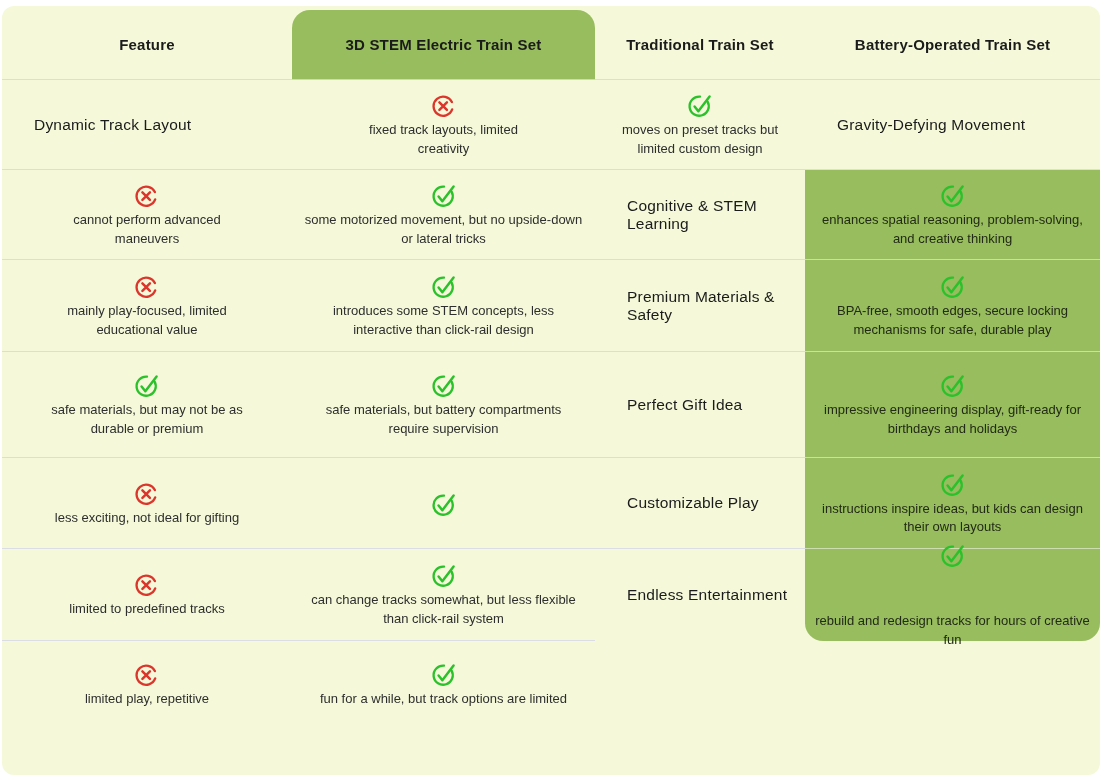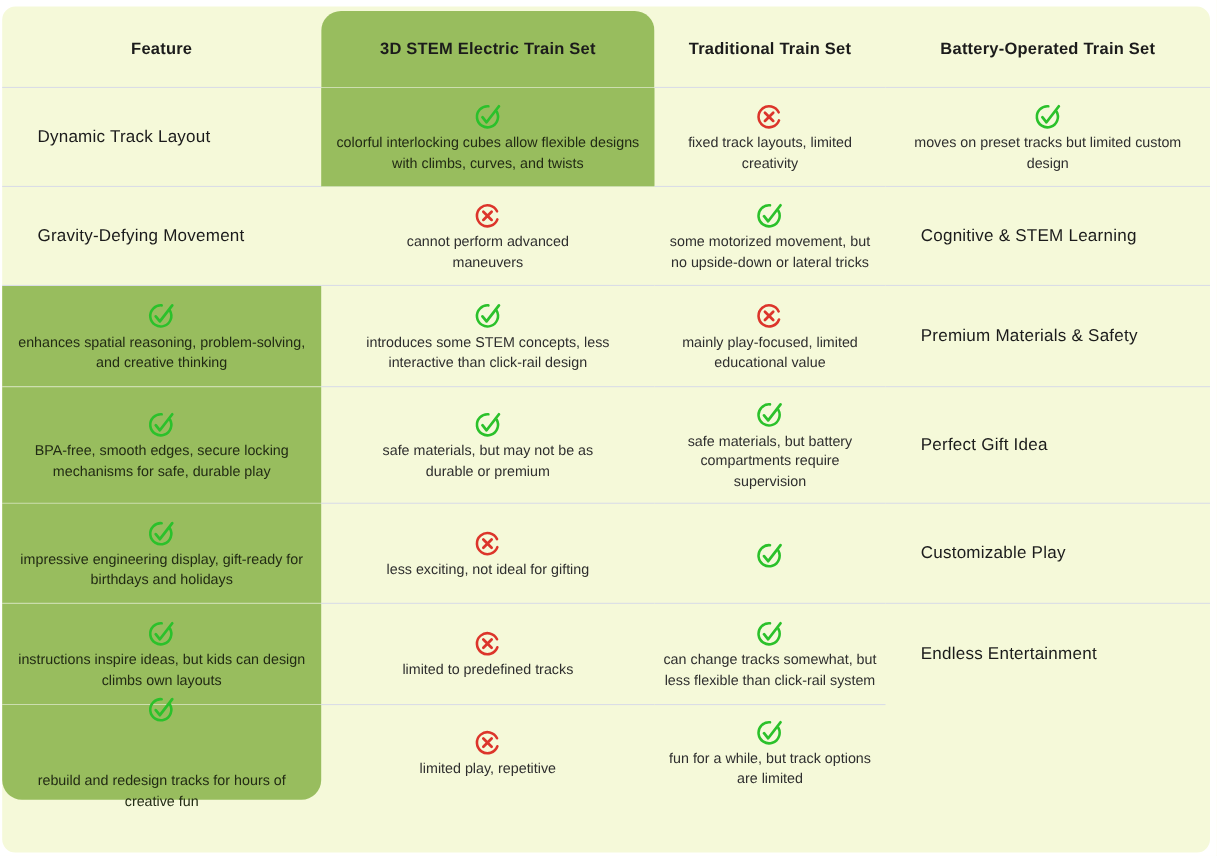--- a/index.html
+++ b/index.html
@@ -44,29 +44,20 @@
 
 <div class="page">
   <div class="grid" id="grid">
     <div class="cell header-cell">Feature</div>
     <div class="cell header-cell hl">3D STEM Electric Train Set</div>
     <div class="cell header-cell">Traditional Train Set</div>
     <div class="cell header-cell">Battery-Operated Train Set</div>
   <div class="cell feature-cell">
         <span>Dynamic Track Layout</span>
       </div>
-      <div class="cell value-cell c2 hl">
-        <span class="icon">
-          <svg width="30" height="27" viewBox="0 0 36 32" fill="none">
-            <path d="M26.96 12.25 A11.5 11.5 0 1 1 18.0 6.54" stroke="var(--check)" stroke-width="2.8" stroke-linecap="round"></path>
-            <path d="M11.5 18.5 L16 24 L29.5 6.5" stroke="var(--check)" stroke-width="3" stroke-linecap="round" stroke-linejoin="round"></path>
-          </svg>
-        </span>
-        <div class="txt">colorful interlocking cubes allow flexible designs with climbs, curves, and twists</div>
-      </div>
       <div class="cell value-cell c3">
         <span class="icon">
           <svg width="30" height="27" viewBox="0 0 36 32" fill="none">
             <path d="M27.81 21.93 A11.5 11.5 0 1 1 27.42 13.14" stroke="var(--cross)" stroke-width="2.8" stroke-linecap="round"></path>
             <path d="M12.5 13.5 L21.5 22.5 M21.5 13.5 L12.5 22.5" stroke="var(--cross)" stroke-width="3" stroke-linecap="round"></path>
           </svg>
         </span>
         <div class="txt">fixed track layouts, limited creativity</div>
       </div>
       <div class="cell value-cell c4">
@@ -104,38 +95,38 @@
       </div>
       <div class="cell value-cell c2 hl">
         <span class="icon">
           <svg width="30" height="27" viewBox="0 0 36 32" fill="none">
             <path d="M26.96 12.25 A11.5 11.5 0 1 1 18.0 6.54" stroke="var(--check)" stroke-width="2.8" stroke-linecap="round"></path>
             <path d="M11.5 18.5 L16 24 L29.5 6.5" stroke="var(--check)" stroke-width="3" stroke-linecap="round" stroke-linejoin="round"></path>
           </svg>
         </span>
         <div class="txt">enhances spatial reasoning, problem-solving, and creative thinking</div>
       </div>
+      <div class="cell value-cell c3">
+        <span class="icon">
+          <svg width="30" height="27" viewBox="0 0 36 32" fill="none">
+            <path d="M27.81 21.93 A11.5 11.5 0 1 1 27.42 13.14" stroke="var(--cross)" stroke-width="2.8" stroke-linecap="round"></path>
+            <path d="M12.5 13.5 L21.5 22.5 M21.5 13.5 L12.5 22.5" stroke="var(--cross)" stroke-width="3" stroke-linecap="round"></path>
+          </svg>
+        </span>
+        <div class="txt">mainly play-focused, limited educational value</div>
+      </div>
       <div class="cell value-cell c4">
         <span class="icon">
           <svg width="30" height="27" viewBox="0 0 36 32" fill="none">
             <path d="M26.96 12.25 A11.5 11.5 0 1 1 18.0 6.54" stroke="var(--check)" stroke-width="2.8" stroke-linecap="round"></path>
             <path d="M11.5 18.5 L16 24 L29.5 6.5" stroke="var(--check)" stroke-width="3" stroke-linecap="round" stroke-linejoin="round"></path>
           </svg>
         </span>
         <div class="txt">introduces some STEM concepts, less interactive than click-rail design</div>
       </div>
-      <div class="cell value-cell c3">
-        <span class="icon">
-          <svg width="30" height="27" viewBox="0 0 36 32" fill="none">
-            <path d="M27.81 21.93 A11.5 11.5 0 1 1 27.42 13.14" stroke="var(--cross)" stroke-width="2.8" stroke-linecap="round"></path>
-            <path d="M12.5 13.5 L21.5 22.5 M21.5 13.5 L12.5 22.5" stroke="var(--cross)" stroke-width="3" stroke-linecap="round"></path>
-          </svg>
-        </span>
-        <div class="txt">mainly play-focused, limited educational value</div>
-      </div>
       <div class="cell feature-cell">
         <span>Premium Materials &amp; Safety</span>
       </div>
       <div class="cell value-cell c2 hl">
         <span class="icon">
           <svg width="30" height="27" viewBox="0 0 36 32" fill="none">
             <path d="M26.96 12.25 A11.5 11.5 0 1 1 18.0 6.54" stroke="var(--check)" stroke-width="2.8" stroke-linecap="round"></path>
             <path d="M11.5 18.5 L16 24 L29.5 6.5" stroke="var(--check)" stroke-width="3" stroke-linecap="round" stroke-linejoin="round"></path>
           </svg>
         </span>
@@ -191,21 +182,21 @@
       <div class="cell feature-cell">
         <span>Customizable Play</span>
       </div>
       <div class="cell value-cell c2 hl">
         <span class="icon">
           <svg width="30" height="27" viewBox="0 0 36 32" fill="none">
             <path d="M26.96 12.25 A11.5 11.5 0 1 1 18.0 6.54" stroke="var(--check)" stroke-width="2.8" stroke-linecap="round"></path>
             <path d="M11.5 18.5 L16 24 L29.5 6.5" stroke="var(--check)" stroke-width="3" stroke-linecap="round" stroke-linejoin="round"></path>
           </svg>
         </span>
-        <div class="txt">instructions inspire ideas, but kids can design climbs own layouts</div>
+        <div class="txt">instructions inspire ideas, but kids can design their own layouts</div>
       </div>
       <div class="cell value-cell c3">
         <span class="icon">
           <svg width="30" height="27" viewBox="0 0 36 32" fill="none">
             <path d="M27.81 21.93 A11.5 11.5 0 1 1 27.42 13.14" stroke="var(--cross)" stroke-width="2.8" stroke-linecap="round"></path>
             <path d="M12.5 13.5 L21.5 22.5 M21.5 13.5 L12.5 22.5" stroke="var(--cross)" stroke-width="3" stroke-linecap="round"></path>
           </svg>
         </span>
         <div class="txt">limited to predefined tracks</div>
       </div>

